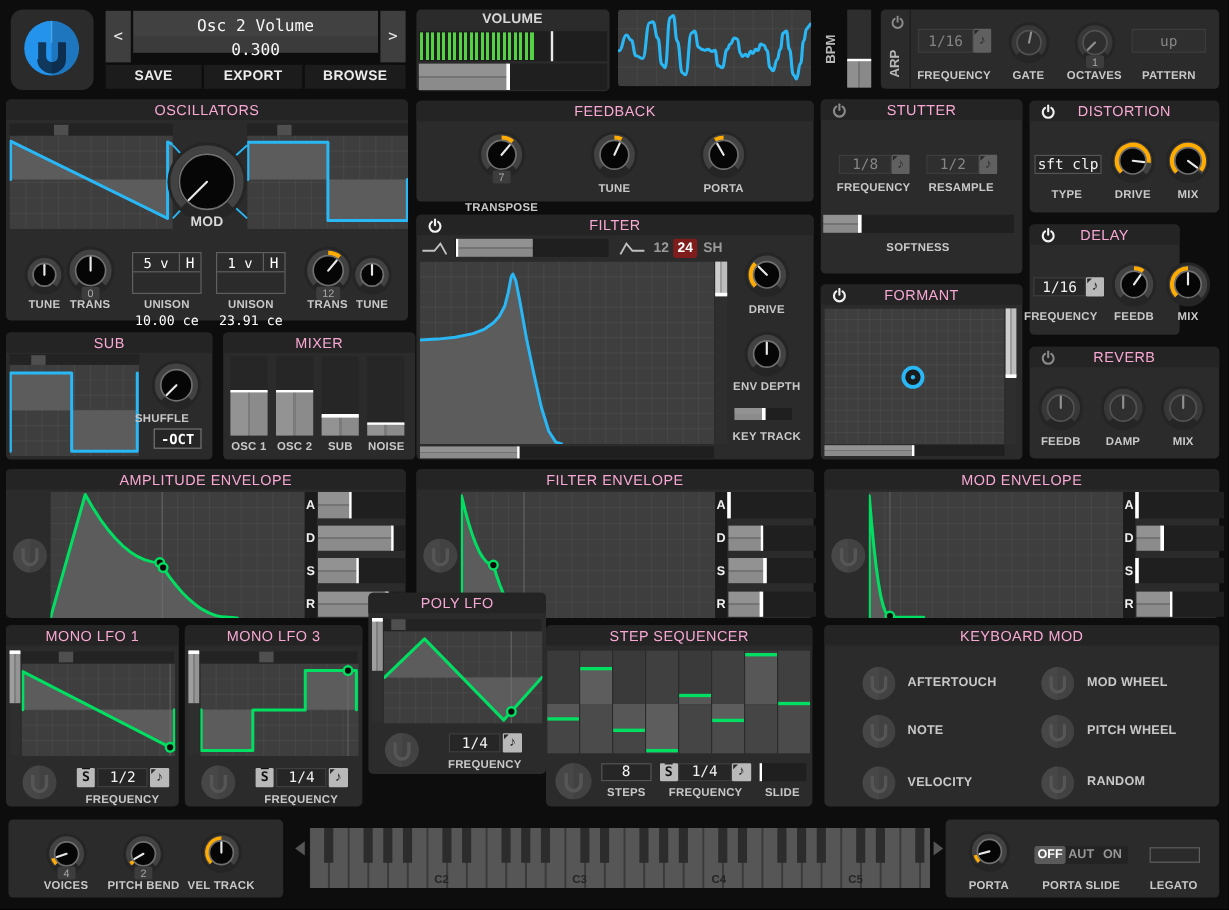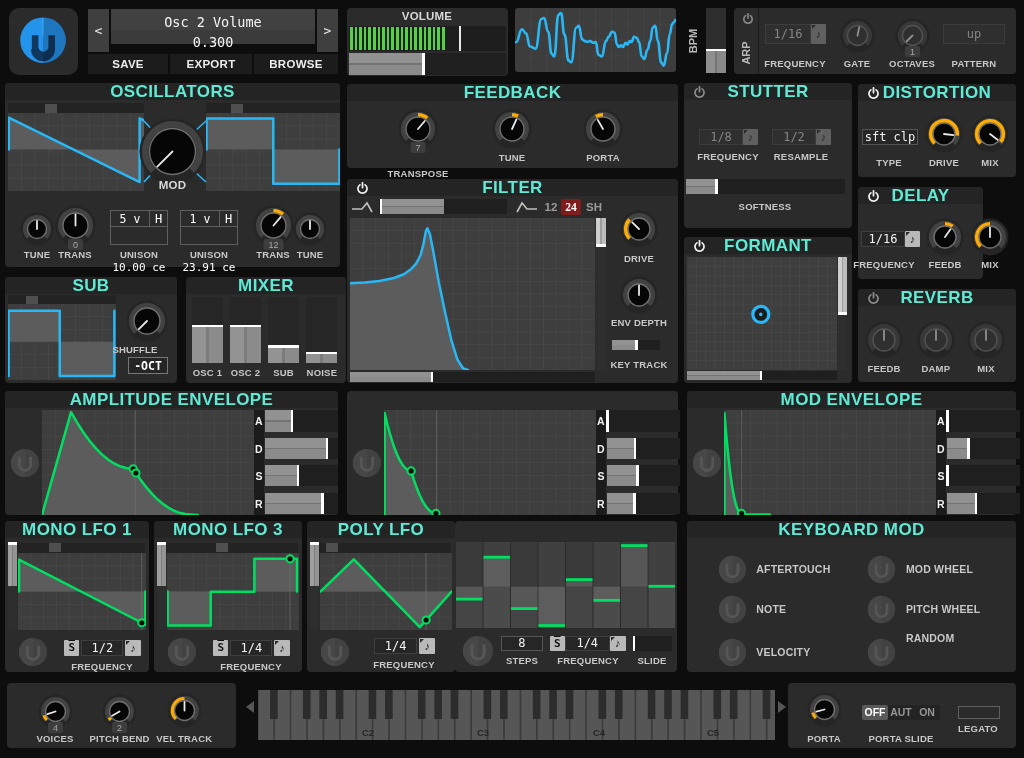--- a/index.html
+++ b/index.html
@@ -3,21 +3,21 @@
 <meta charset="utf-8">
 <style>
 * { margin:0; padding:0; box-sizing:border-box; }
 html,body { background:#000; }
 #root { position:relative; width:1024px; height:758px; background:#0d0d0d;
   font-family:"Liberation Sans",sans-serif; overflow:hidden; }
 .panel { position:absolute; background:#2b2b2b; }
 .panel > * { }
 .ph { position:absolute; top:0; left:0; right:0; height:17px; background:#242424;
   border-radius:4px 4px 0 0; display:flex; align-items:center; justify-content:center; }
-.pt { font-size:17px; font-weight:bold; color:#5eead4; letter-spacing:0.4px; }
+.pt { font-size:12px; font-weight:normal; color:#f9a8d4; letter-spacing:0.4px; }
 .pwr { position:absolute; }
 .lbl { position:absolute; transform:translateX(-50%); font-size:9.5px; font-weight:bold;
   color:#c8c8c8; letter-spacing:0.2px; white-space:nowrap; }
 .lbl.big { font-size:11.5px; color:#d8d8d8; }
 .lbl.adsr { font-size:10.5px; color:#f0f0f0; }
 .lbl.ml { transform:none; font-size:10.5px; }
 .vtext { position:absolute; display:flex; align-items:center; justify-content:center;
   font-size:11px; font-weight:bold; color:#b8b8b8; transform:rotate(-90deg); }
 .vdiv { position:absolute; width:1px; background:#1e1e1e; }
 .wg { position:absolute; }
@@ -48,21 +48,21 @@
   justify-content:center; font-size:13px; font-family:"DejaVu Sans Mono",monospace; }
 .pname { position:absolute; background:linear-gradient(#414141,#414141 60%,#3b3b3b 60%); text-align:center;
   font-family:"DejaVu Sans Mono",monospace; color:#f5f5f5; }
 .pn1 { font-size:13.5px; margin-top:5px; }
 .pn2 { font-size:13.5px; margin-top:4px; }
 .bbtn { position:absolute; background:#1c1c1c; color:#ececec; display:flex; align-items:center;
   justify-content:center; font-size:11.5px; font-weight:bold; letter-spacing:0.3px; }
 .fic { position:absolute; }
 .polebtn { position:absolute; font-size:11.5px; font-weight:bold; color:#9a9a9a; width:20px;
   height:16px; display:flex; align-items:center; justify-content:center; border-radius:2px; }
-.polebtn.sel { background:#7f1d1d; color:#fff;font-family:Liberation Serif, serif; }
+.polebtn.sel { background:#7f1d1d; color:#fff; }
 .adsrstrip { position:absolute; width:10px; background:#1b1b1b; }
 .karr { position:absolute; width:0; height:0; border-top:6px solid transparent;
   border-bottom:6px solid transparent; }
 .karr.left { border-right:8px solid #555; }
 .karr.right { border-left:8px solid #555; }
 .seg { position:absolute; display:flex; background:#232323; border-radius:2px; height:14.5px; }
 .segb { width:26px; display:flex; align-items:center; justify-content:center; font-size:10.5px;
   font-weight:bold; color:#969696; }
 .segb.sel { background:#5a5a5a; color:#fff; border-radius:2px; }
 .legato { position:absolute; width:42px; height:13.5px; border:1px solid #5f5f5f; background:transparent; }
@@ -680,20 +680,23 @@
         <div style="position: absolute; left: 0%; top: 0px; width: 45.3%; height: 100%; background: linear-gradient(rgb(146, 146, 146), rgb(146, 146, 146) 46%, rgb(116, 116, 116) 46%, rgb(116, 116, 116) 54%, rgb(139, 139, 139) 54%);"></div>
         <div style="position: absolute; left: calc(45.3% - 1px); top: 0px; width: 2.5px; height: 100%; background: rgb(255, 255, 255);"></div>
       </div>
 <div class="lbl adsr" style="left:254px;top:106.49999999999999px">R</div>
 <div class="wg" style="left: 259.5px; top: 101.5px; width: 73px; height: 21.3px; background: rgb(31, 31, 31);">
         <div style="position: absolute; left: 0%; top: 0px; width: 79.4%; height: 100%; background: linear-gradient(rgb(146, 146, 146), rgb(146, 146, 146) 46%, rgb(116, 116, 116) 46%, rgb(116, 116, 116) 54%, rgb(139, 139, 139) 54%);"></div>
         <div style="position: absolute; left: calc(79.4% - 1px); top: 0px; width: 2.5px; height: 100%; background: rgb(255, 255, 255);"></div>
       </div>
 </div>
 <div class="panel" style="left:347px;top:391px;width:331px;height:124px;border-radius:4px">
+<div class="ph">
+        <span class="pt">FILTER ENVELOPE</span>
+      </div>
 <svg class="modsrc" style="left:5px;top:57px" width="30" height="30" viewBox="0 0 34 34">
         <circle cx="17" cy="17" r="16" fill="#424242"></circle>
         <path d="M17 1 A16 16 0 0 0 17 33 Z" fill="#474747"></path>
         <path d="M10.5 10 L10.5 19 A6.5 6.5 0 0 0 23.5 19 L23.5 10" fill="none" stroke="#565656" stroke-width="3.2"></path>
       </svg>
 <div class="wg" style="left:37px;top:19px;width:212px;height:104.5px"><svg width="212" height="105">
           <rect x="0" y="0" width="212" height="105" fill="#3e3e3e"></rect>
           <g stroke="rgba(255,255,255,0.045)" stroke-width="1">
             <line x1="13.25" y1="0" x2="13.25" y2="105"></line>
             <line x1="26.5" y1="0" x2="26.5" y2="105"></line>
@@ -897,21 +900,21 @@
 <div class="sbtn" style="left:59px;top:118.5px;width:15.4px;height:16.7px">
         <span>S</span>
       </div>
 <div class="vbox " style="left:76.3px;top:118.5px;width:42px;height:16.7px"><span>1/4</span></div>
 <div class="nbtn" style="left:120.3px;top:118.5px;width:15.4px;height:16.7px">
         <span class="ncorner"></span>
         <span>♪</span>
       </div>
 <div class="lbl" style="left:97px;top:140px">FREQUENCY</div>
 </div>
-<div class="panel" style="left:307px;top:521px;width:148px;height:151px;border-radius:4px">
+<div class="panel" style="left:307px;top:494px;width:148px;height:151px;border-radius:4px">
 <div class="ph">
         <span class="pt">POLY LFO</span>
       </div>
 <div class="selstrip" style="left:12px;top:21.5px;width:132px;height:10px"></div>
 <div class="selhandle" style="left:19px;top:22px"></div>
 <div class="wg" style="left: 3px; top: 21.5px; width: 9px; height: 86.5px; background: rgb(46, 46, 46);">
         <div style="position: absolute; left: 0px; top: 0%; width: 100%; height: 50%; background: linear-gradient(90deg, rgb(158, 158, 158), rgb(158, 158, 158) 40%, rgb(126, 126, 126) 40%, rgb(126, 126, 126) 60%, rgb(148, 148, 148) 60%);"></div>
         <div style="position: absolute; left: 0px; top: calc(1.5% - 1.5px); width: 100%; height: 3px; background: rgb(255, 255, 255);"></div>
       </div>
 <div class="wg" style="left:13px;top:31.5px;width:132px;height:76.5px"><svg width="132" height="77">
@@ -943,20 +946,23 @@
         <path d="M10.5 10 L10.5 19 A6.5 6.5 0 0 0 23.5 19 L23.5 10" fill="none" stroke="#565656" stroke-width="3.2"></path>
       </svg>
 <div class="vbox " style="left:67px;top:117px;width:43.4px;height:16px"><span>1/4</span></div>
 <div class="nbtn" style="left:112px;top:117px;width:16.3px;height:16px">
         <span class="ncorner"></span>
         <span>♪</span>
       </div>
 <div class="lbl" style="left:97px;top:138px">FREQUENCY</div>
 </div>
 <div class="panel" style="left:455px;top:521px;width:222px;height:151px;border-radius:4px">
+<div class="ph">
+        <span class="pt">STEP SEQUENCER</span>
+      </div>
 <div class="wg" style="left:1px;top:21px;width:220px;height:86px"><svg width="220" height="86">
           <rect x="0" y="0" width="26.5" height="44.72" fill="#3a3a3a"></rect>
           <rect x="0" y="44.72" width="26.5" height="41.28" fill="#454545"></rect>
           <rect x="0" y="44.72" width="26.5" height="12.384" fill="#575757"></rect>
           <rect x="0" y="55.704" width="26.5" height="2.8" fill="#00df62"></rect>
           <rect x="27.5" y="0" width="26.5" height="44.72" fill="#404040"></rect>
           <rect x="27.5" y="44.72" width="26.5" height="41.28" fill="#4b4b4b"></rect>
           <rect x="27.5" y="15.204799999999999" width="26.5" height="29.5152" fill="#5d5d5d"></rect>
           <rect x="27.5" y="13.804799999999998" width="26.5" height="2.8" fill="#00df62"></rect>
           <rect x="55" y="0" width="26.5" height="44.72" fill="#3a3a3a"></rect>
@@ -1037,21 +1043,21 @@
         <circle cx="17" cy="17" r="16" fill="#424242"></circle>
         <path d="M17 1 A16 16 0 0 0 17 33 Z" fill="#474747"></path>
         <path d="M10.5 10 L10.5 19 A6.5 6.5 0 0 0 23.5 19 L23.5 10" fill="none" stroke="#565656" stroke-width="3.2"></path>
       </svg>
 <div class="lbl ml" style="left:218.9px;top:82.4px">PITCH WHEEL</div>
 <svg class="modsrc" style="left:180.4px;top:116.9px" width="29.0" height="29.0" viewBox="0 0 34 34">
         <circle cx="17" cy="17" r="16" fill="#424242"></circle>
         <path d="M17 1 A16 16 0 0 0 17 33 Z" fill="#474747"></path>
         <path d="M10.5 10 L10.5 19 A6.5 6.5 0 0 0 23.5 19 L23.5 10" fill="none" stroke="#565656" stroke-width="3.2"></path>
       </svg>
-<div class="lbl ml" style="left:218.9px;top:111px">RANDOM</div>
+<div class="lbl ml" style="left:218.9px;top:124px">RANDOM</div>
 </div>
 <div class="panel" style="left:7px;top:683px;width:229px;height:65px;border-radius:4px">
 <div class="wg" style="left: 29.5px; top: 9.5px; width: 37px; height: 45px;"><svg width="37" height="45">
           <circle cx="18.5" cy="18.5" r="17" fill="#252525"></circle>
           <path d="M 10.509693372592011 26.49030662740799 A 11.3 11.3 0 1 1 26.49030662740799 26.49030662740799" stroke="#424242" stroke-width="6.5" fill="none"></path>
           <path d="M 10.509693372592011 26.49030662740799 A 11.3 11.3 0 0 1 7.753061365864763 21.991892036436905" stroke="#ffab00" stroke-width="4.6" fill="none" stroke-linecap="butt"></path>
           <circle cx="18.5" cy="18.5" r="10" fill="#060606" stroke="#6f6f6f" stroke-width="1.4"></circle>
           <line x1="18.5" y1="18.5" x2="10.416019611491194" y2="21.12664445218705" stroke="#e8e8e8" stroke-width="1.8" stroke-linecap="round"></line>
           <rect x="11" y="29" width="15" height="11" rx="2" fill="#3d3d3d"></rect>
           <text x="18.5" y="37.6" text-anchor="middle" font-size="9" fill="#a8a8a8" font-family="Liberation Sans, sans-serif">4</text>
@@ -1150,15 +1156,15 @@
           <line x1="18.5" y1="18.5" x2="10.28963047654292" y2="20.699961883371426" stroke="#e8e8e8" stroke-width="1.8" stroke-linecap="round"></line>
         </svg></div>
 <div class="seg" style="left:74px;top:22px">
 <span class="segb sel">OFF</span>
 <span class="segb">AUT</span>
 <span class="segb">ON</span>
 </div>
 <div class="legato" style="left:169.5px;top:22.5px"></div>
 <div class="lbl" style="left:36px;top:50px">PORTA</div>
 <div class="lbl" style="left:113px;top:50px">PORTA SLIDE</div>
-<div class="lbl" style="left:190px;top:40px">LEGATO</div>
+<div class="lbl" style="left:190px;top:50px">LEGATO</div>
 </div>
 </div>
 
 </body></html>

